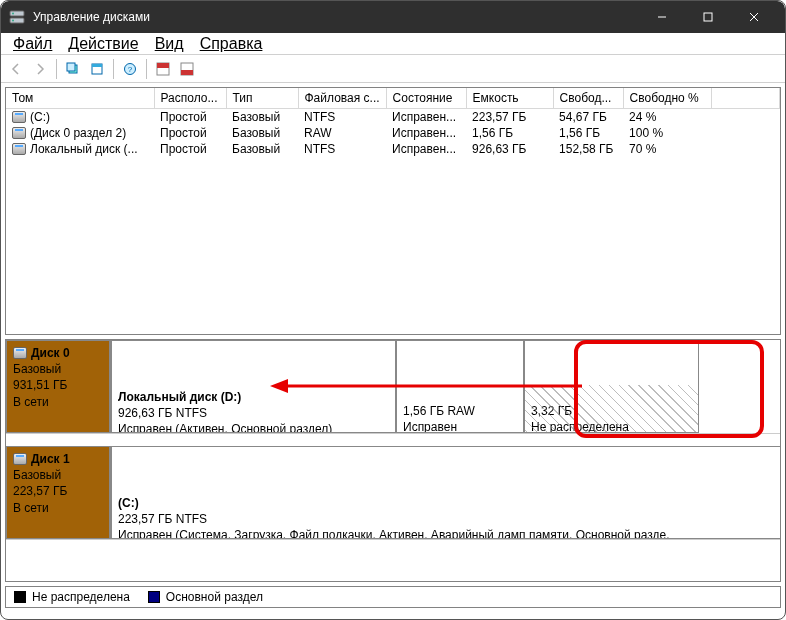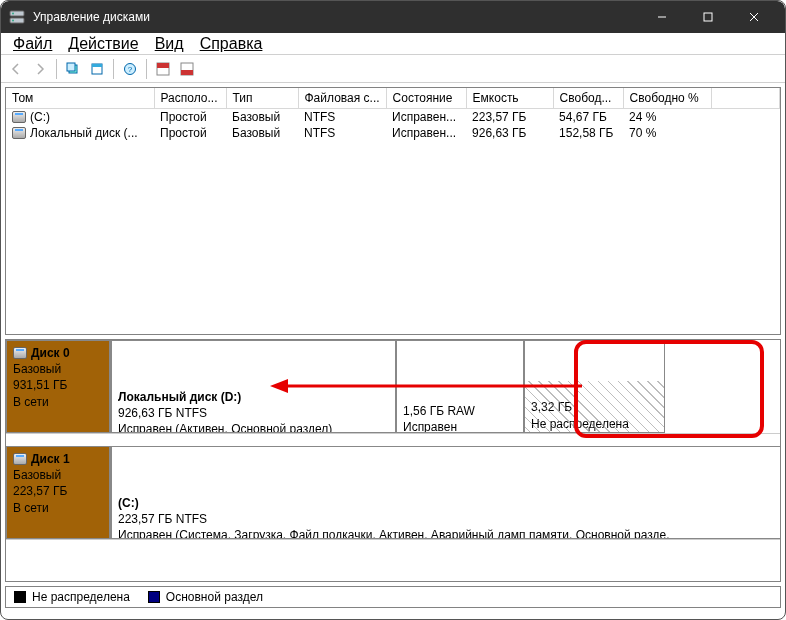--- a/index.html
+++ b/index.html
@@ -341,20 +341,34 @@
           <td>NTFS</td>
           <td>Исправен...</td>
           <td>223,57 ГБ</td>
           <td>54,67 ГБ</td>
           <td>24 %</td>
           <td></td>
         </tr>
         <tr>
           <td class="icon-cell">
             <span class="vol-icon"></span>
+            <span>(Диск 0 раздел 2)</span>
+          </td>
+          <td>Простой</td>
+          <td>Базовый</td>
+          <td>RAW</td>
+          <td>Исправен...</td>
+          <td>1,56 ГБ</td>
+          <td>1,56 ГБ</td>
+          <td>100 %</td>
+          <td></td>
+        </tr>
+        <tr>
+          <td class="icon-cell">
+            <span class="vol-icon"></span>
             <span>Локальный диск (...</span>
           </td>
           <td>Простой</td>
           <td>Базовый</td>
           <td>NTFS</td>
           <td>Исправен...</td>
           <td>926,63 ГБ</td>
           <td>152,58 ГБ</td>
           <td>70 %</td>
           <td></td>
@@ -385,21 +399,21 @@
           </div>
         </div>
         <div class="part" style="width: 128px;">
           <div class="stripe primary"></div>
           <div class="body">
             <div style="height:14px"></div>
             <div>1,56 ГБ RAW</div>
             <div>Исправен (Основной разд</div>
           </div>
         </div>
-        <div class="part" style="width: 141px; justify-content: center;">
+        <div class="part" style="width: 175px;">
           <div class="stripe unalloc"></div>
           <div class="body hatch">
             <div style="height:14px"></div>
             <div>3,32 ГБ</div>
             <div>Не распределена</div>
           </div>
         </div>
       </div>
     </div>
     <div class="disk-row" style="height: 94px; margin-top: 12px;">

